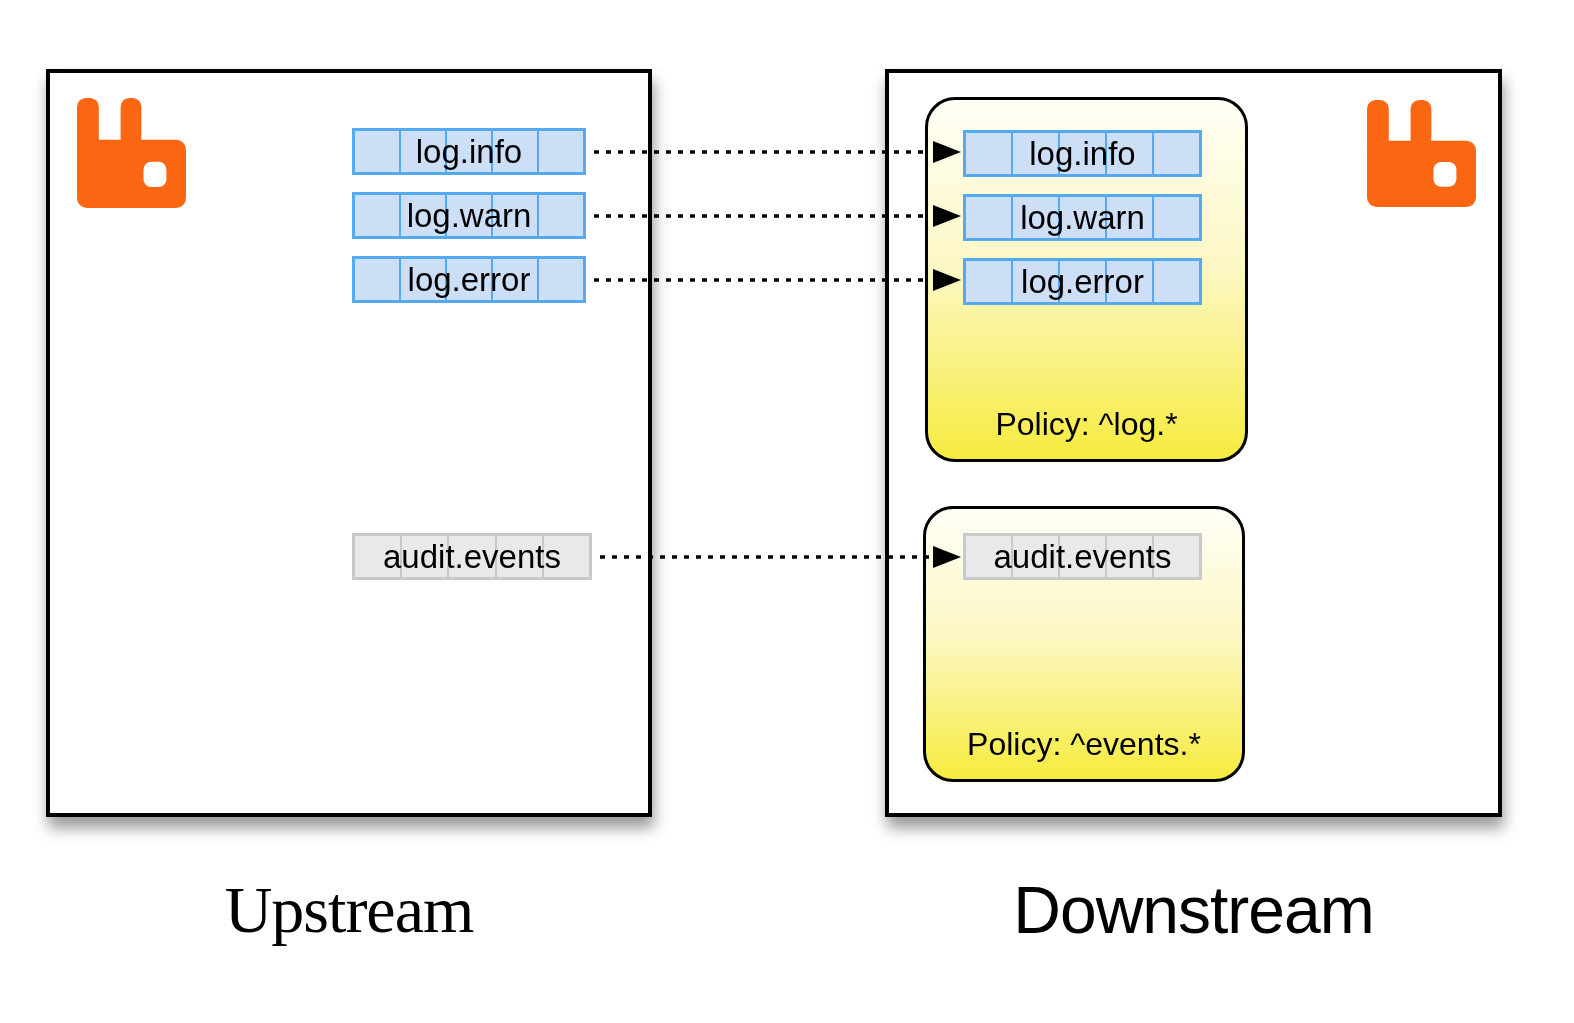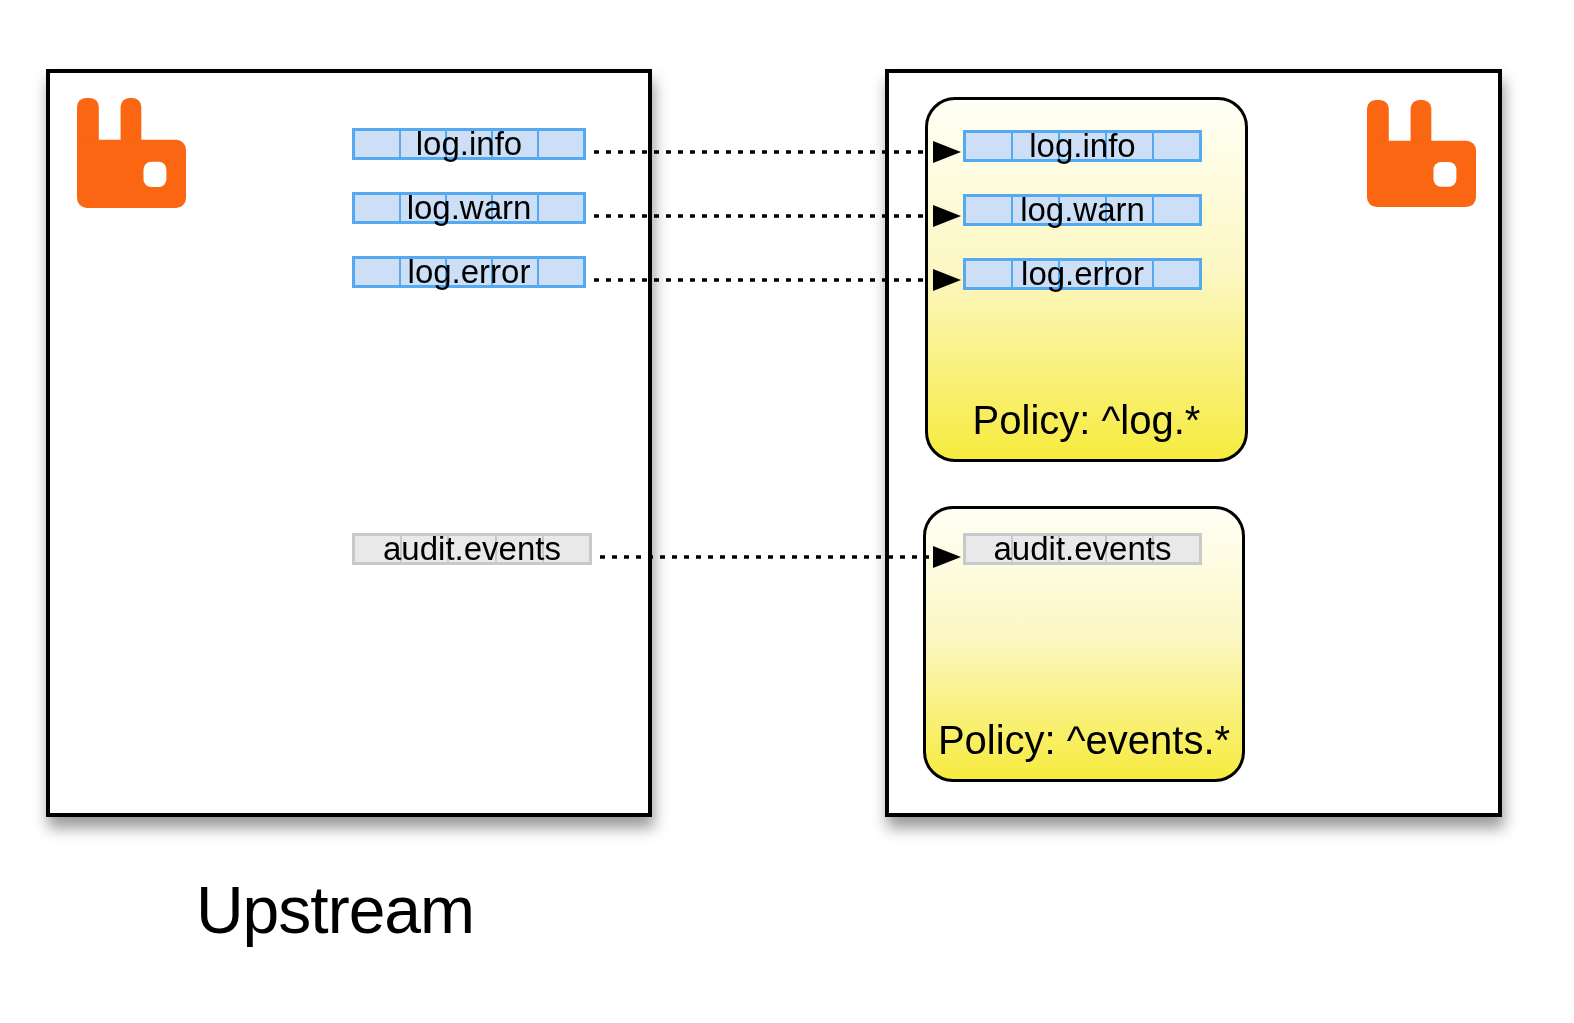--- a/index.html
+++ b/index.html
@@ -28,24 +28,24 @@
     position:absolute;
     border:3px solid #000;
     border-radius:30px;
     background:linear-gradient(180deg,#FFFFF6 0%,#FCF7C2 48%,#F6EB3E 100%);
   }
   .policy-log{left:36px;top:24px;width:317px;height:359px;}
   .policy-audit{left:34px;top:433px;width:316px;height:270px;}
   .policy-label{
     position:absolute;left:0;right:0;bottom:16px;
     text-align:center;
-    font-size:40px;color:#000;
-  }
-
-  .queue{position:absolute;height:32px;}
+    font-size:32px;color:#000;
+  }
+
+  .queue{position:absolute;height:47px;}
   .queue .cells{
     display:flex;height:100%;
     border:3px solid #55A9EE;
     background:#CCDFF7;
     box-sizing:border-box;
   }
   .queue .cells i{flex:1;border-right:2px solid #55A9EE;}
   .queue .cells i:last-child{border-right:none;}
   .queue.gray .cells{border-color:#C9C9C9;background:#E9E9E9;}
   .queue.gray .cells i{border-color:#C9C9C9;}
@@ -65,21 +65,21 @@
   .overlay{
     position:absolute;left:0;top:0;width:1574px;height:1023px;
     pointer-events:none;z-index:5;
   }
 
   .big-label{
     position:absolute;top:872px;
     text-align:center;
     font-size:66px;color:#000;letter-spacing:-1px;
   }
-  .label-upstream{left:32px;width:606px;}
+  .label-upstream{left:46px;width:606px;font-family:Liberation Serif, serif;}
   .label-downstream{left:885px;width:617px;}
 </style>
 </head>
 <body>
 
 <div class="canvas">
 
   <div class="broker-box upstream">
     <div class="rabbit-logo logo-upstream">
       <svg viewBox="0 0 100 100" preserveAspectRatio="none" aria-hidden="true">
@@ -204,14 +204,15 @@
     </g>
     <g fill="#000">
       <polygon points="933,141 961,152 933,163"></polygon>
       <polygon points="933,205 961,216 933,227"></polygon>
       <polygon points="933,269 961,280 933,291"></polygon>
       <polygon points="933,546 961,557 933,568"></polygon>
     </g>
   </svg>
 
   <div class="big-label label-upstream">Upstream</div>
+  <div class="big-label label-downstream">Downstream</div>
 
 </div>
 
 </body></html>

